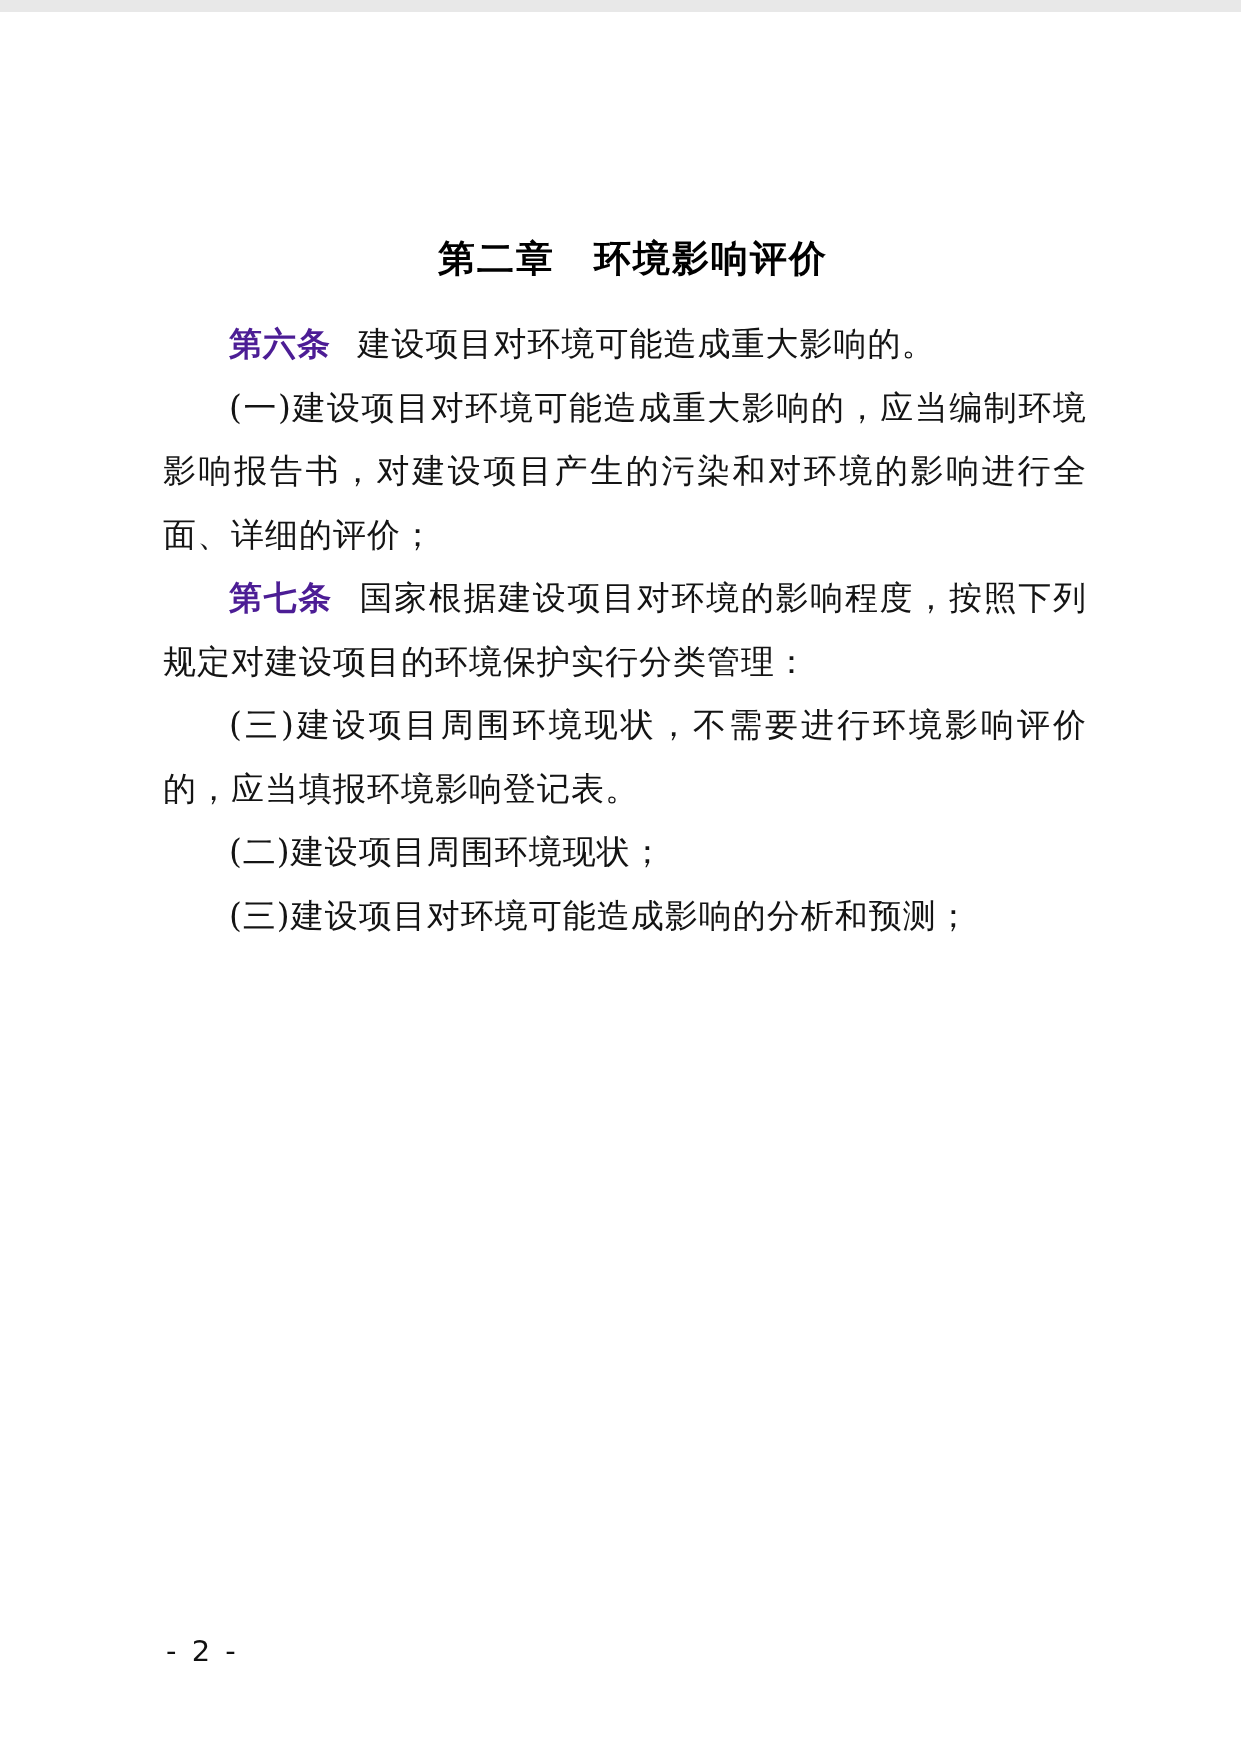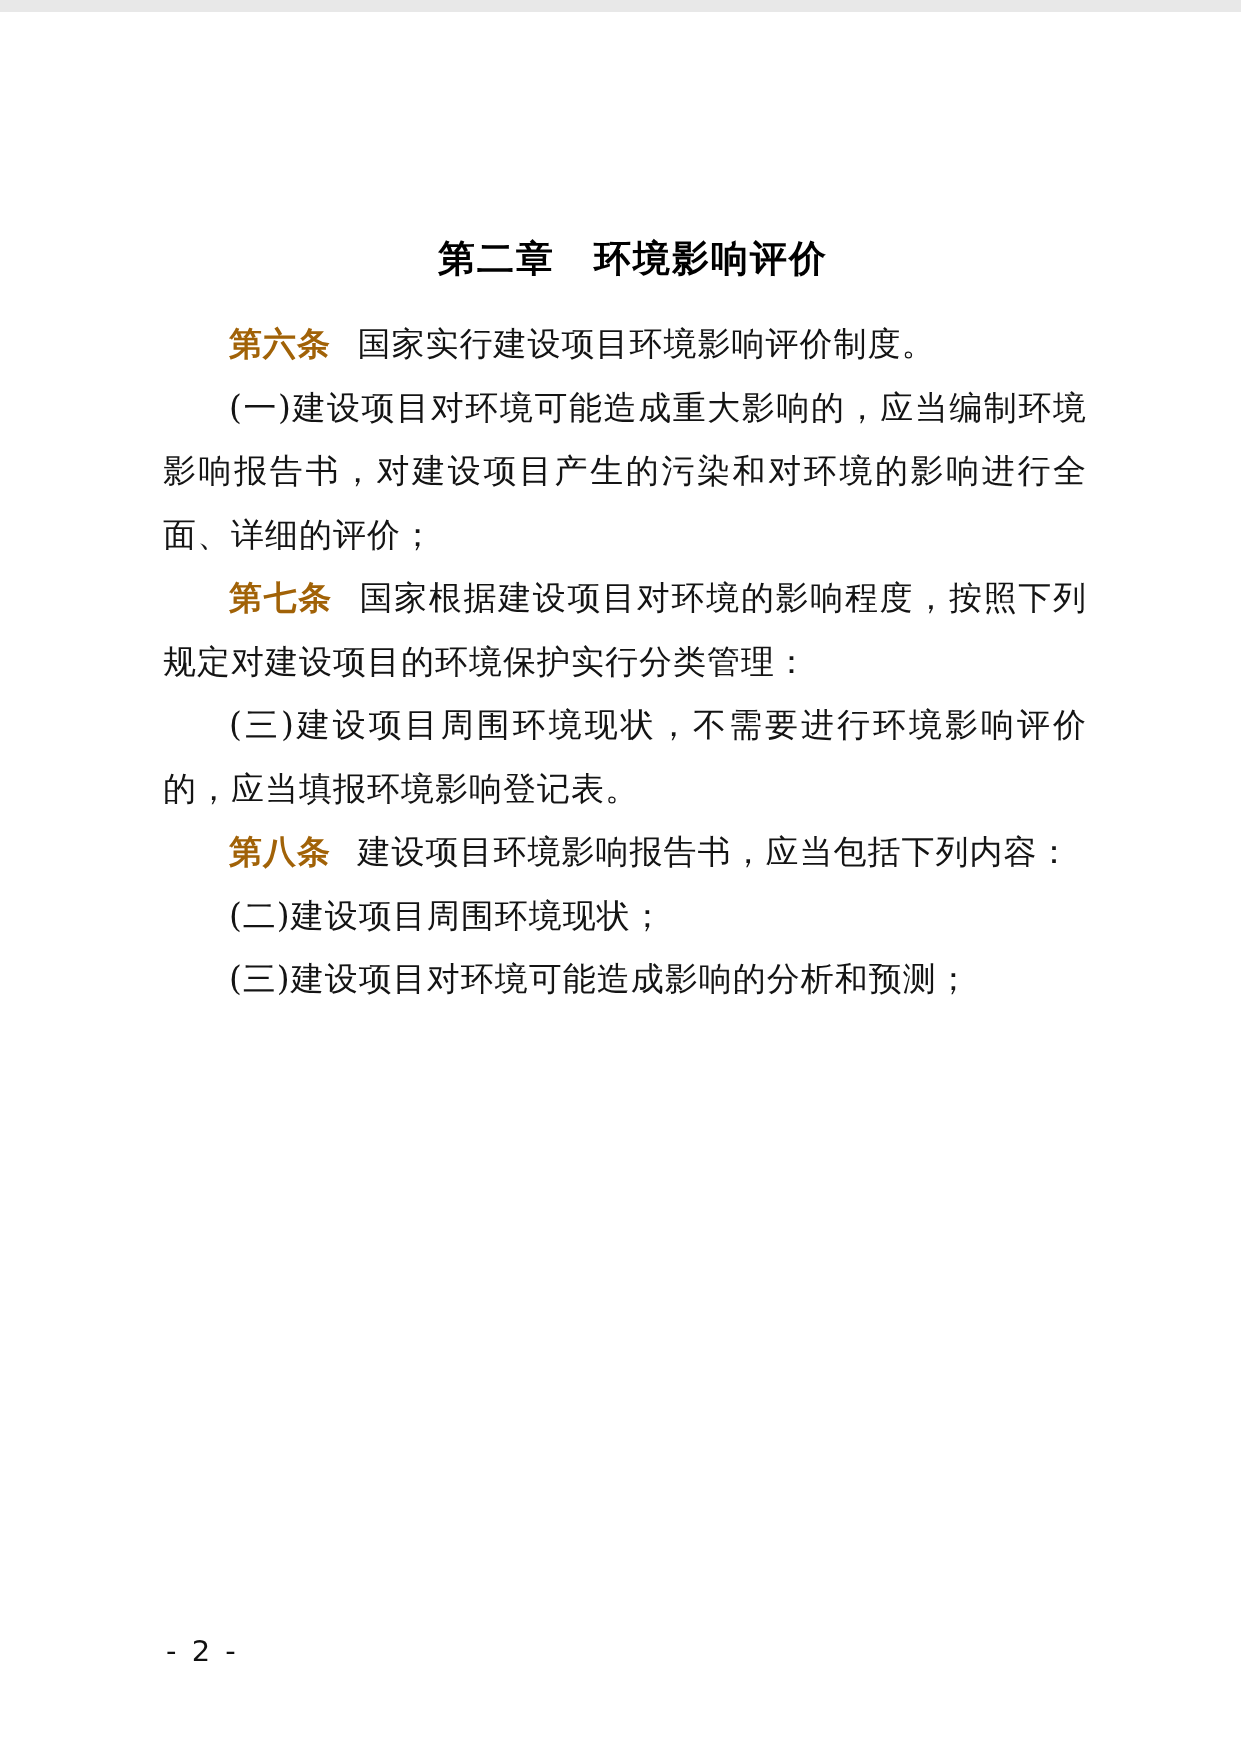--- a/index.html
+++ b/index.html
@@ -44,21 +44,21 @@
     color: #141414;
   }
   .doc-body p {
     margin: 0;
     padding: 0;
     text-indent: 2em;
   }
   .article-label {
     font-family: "DejaVu Sans", "Liberation Sans", sans-serif;
     font-weight: 700;
-    color: #a16207;
+    color: #4c1d95;
     margin-right: 0.8em;
   }
   .article-label:empty {
     display: none;
     margin-right: 0;
   }
   .page-number {
     position: absolute;
     left: 166px;
     top: 1622px;
@@ -71,31 +71,30 @@
 </style>
 </head>
 <body>
 
 <div class="page">
 
   <div class="doc-title">第二章　环境影响评价</div>
 
   <div class="doc-body">
 
-    <p><span class="article-label">第六条</span><span>国家实行建设项目环境影响评价制度。</span></p>
+    <p><span class="article-label">第六条</span><span>建设项目对环境可能造成重大影响的。</span></p>
 
     <p><span>(一)建设项目对环境可能造成重大影响的，应当编制环境影响报告书，对建设项目产生的污染和对环境的影响进行全面、详细的评价；</span></p>
 
     <p><span class="article-label">第七条</span><span>国家根据建设项目对环境的影响程度，按照下列规定对建设项目的环境保护实行分类管理：</span></p>
 
 
     <p><span>(三)建设项目周围环境现状，不需要进行环境影响评价的，应当填报环境影响登记表。</span></p>
 
 
-    <p><span class="article-label">第八条</span><span>建设项目环境影响报告书，应当包括下列内容：</span></p>
 
 
     <p><span>(二)建设项目周围环境现状；</span></p>
 
     <p><span>(三)建设项目对环境可能造成影响的分析和预测；</span></p>
 
   </div>
 
   <div class="page-number">- 2 -</div>
 

